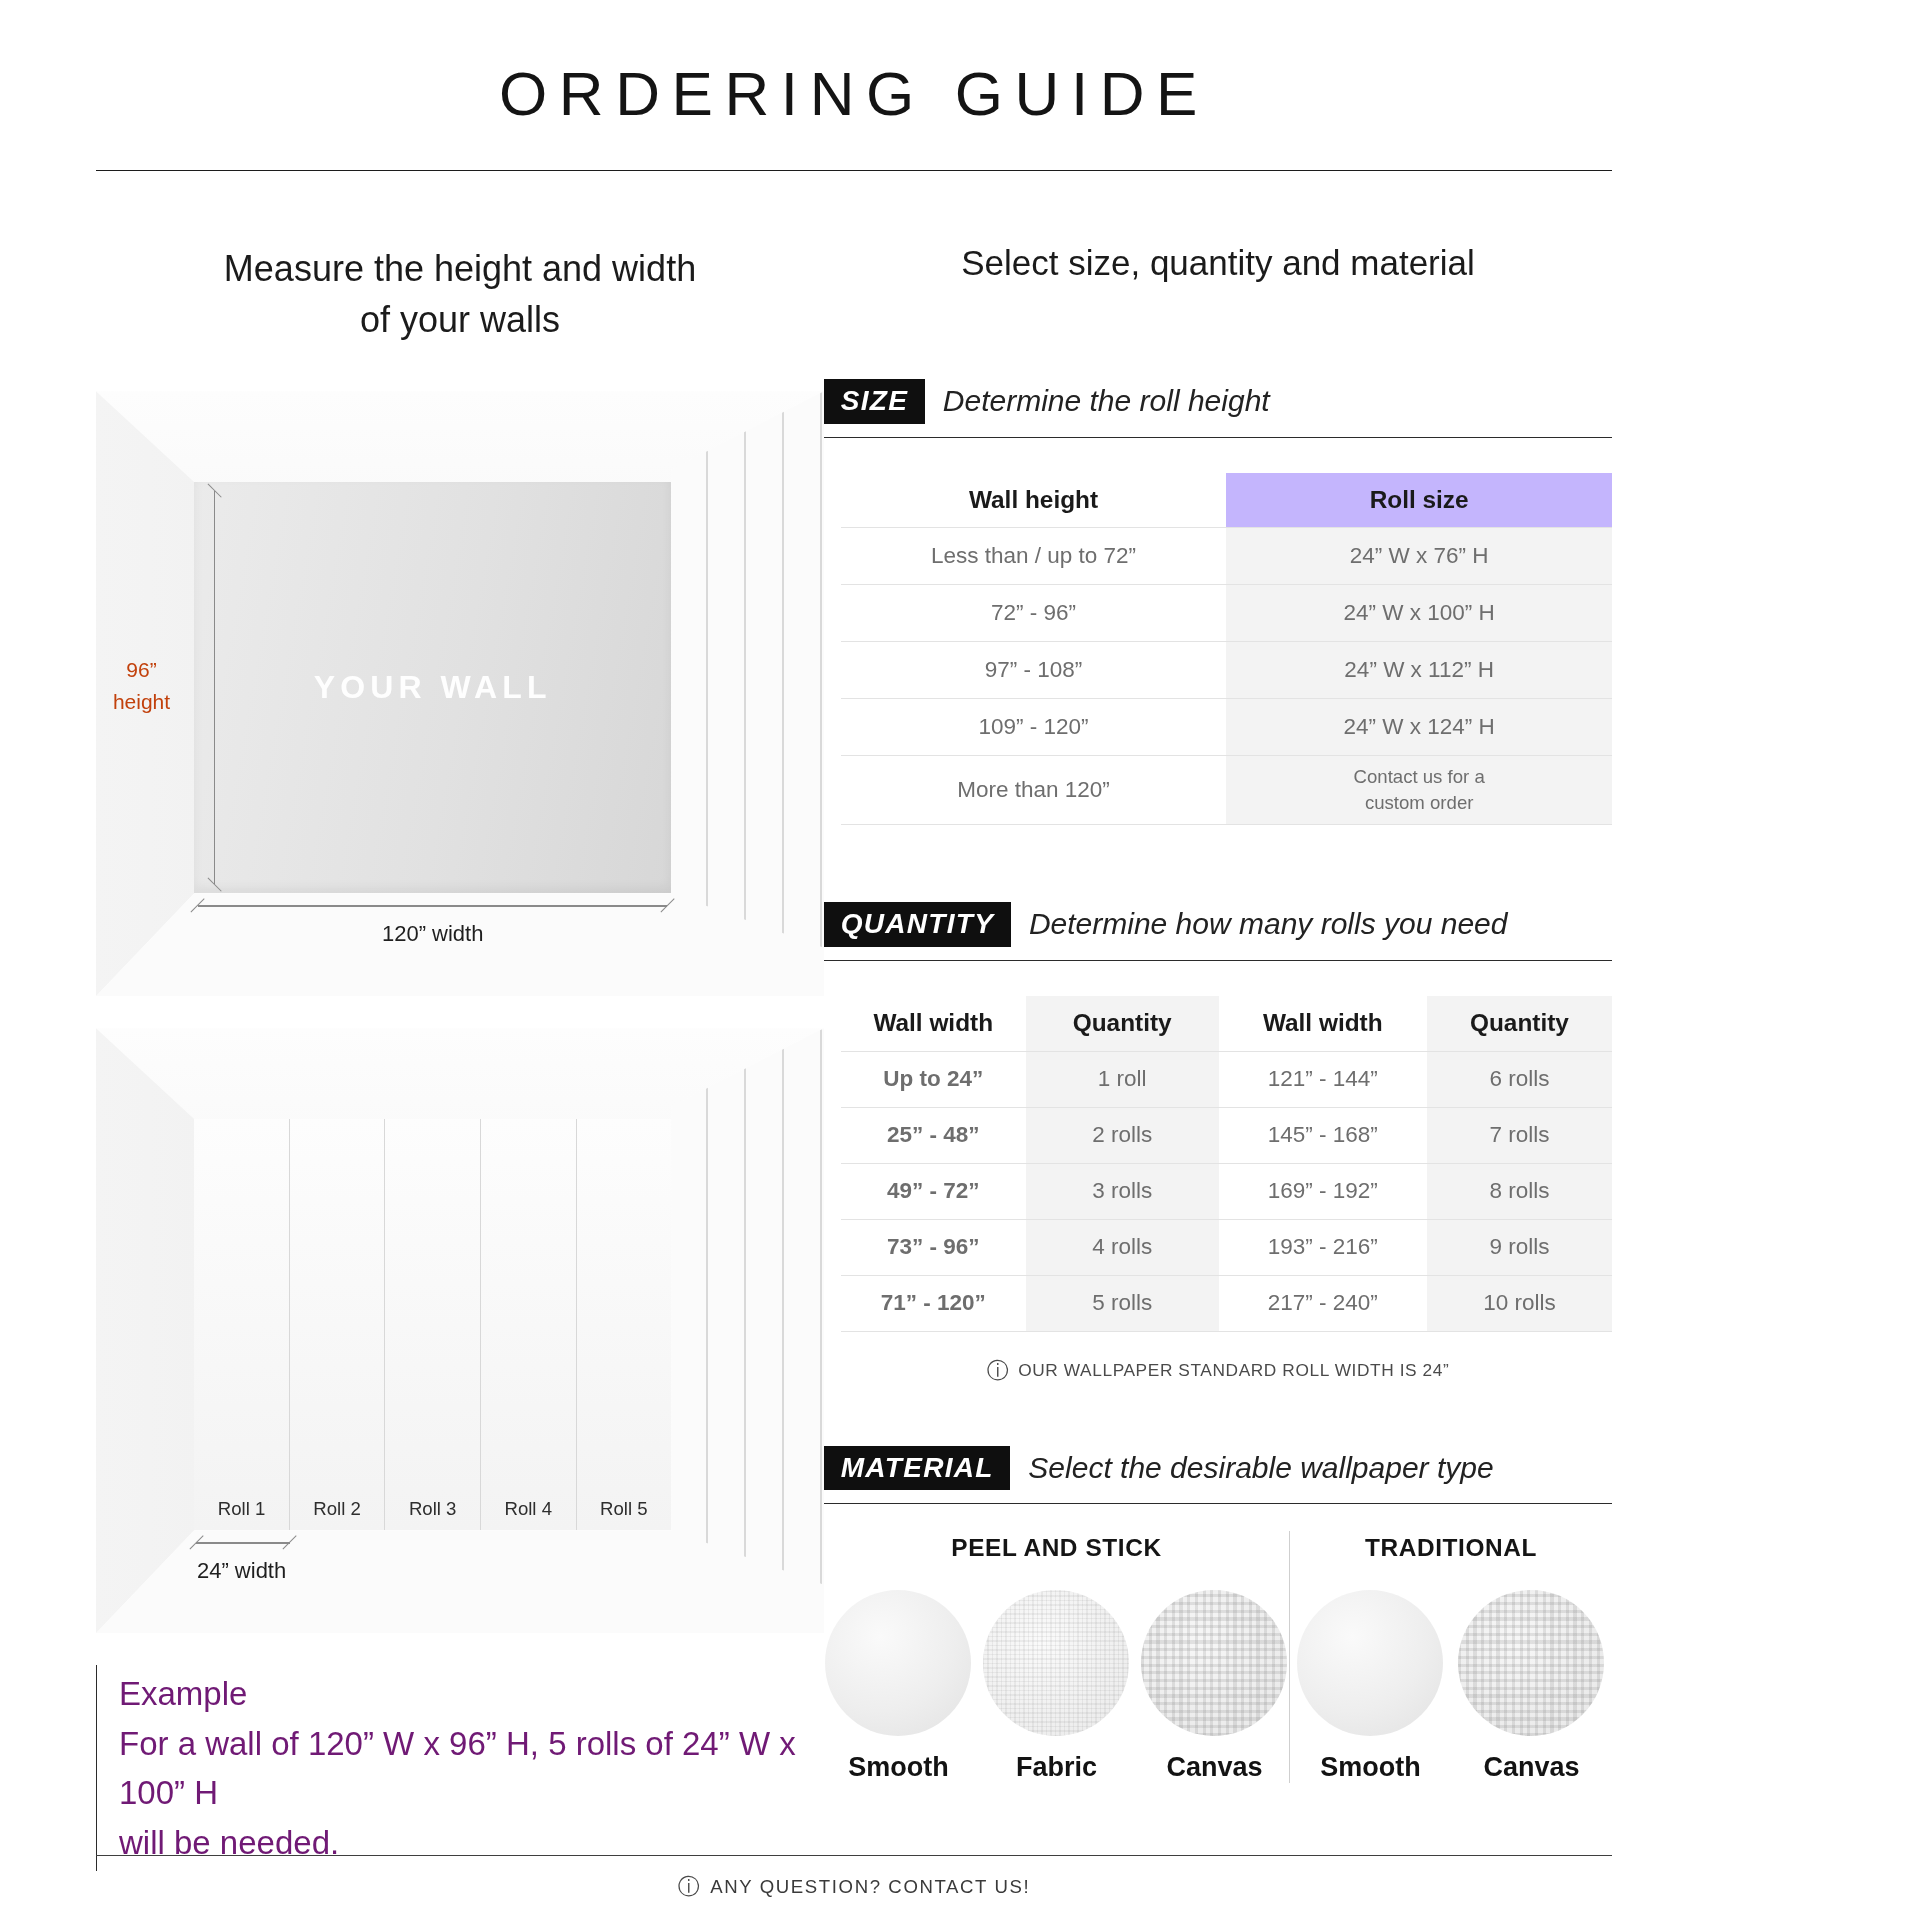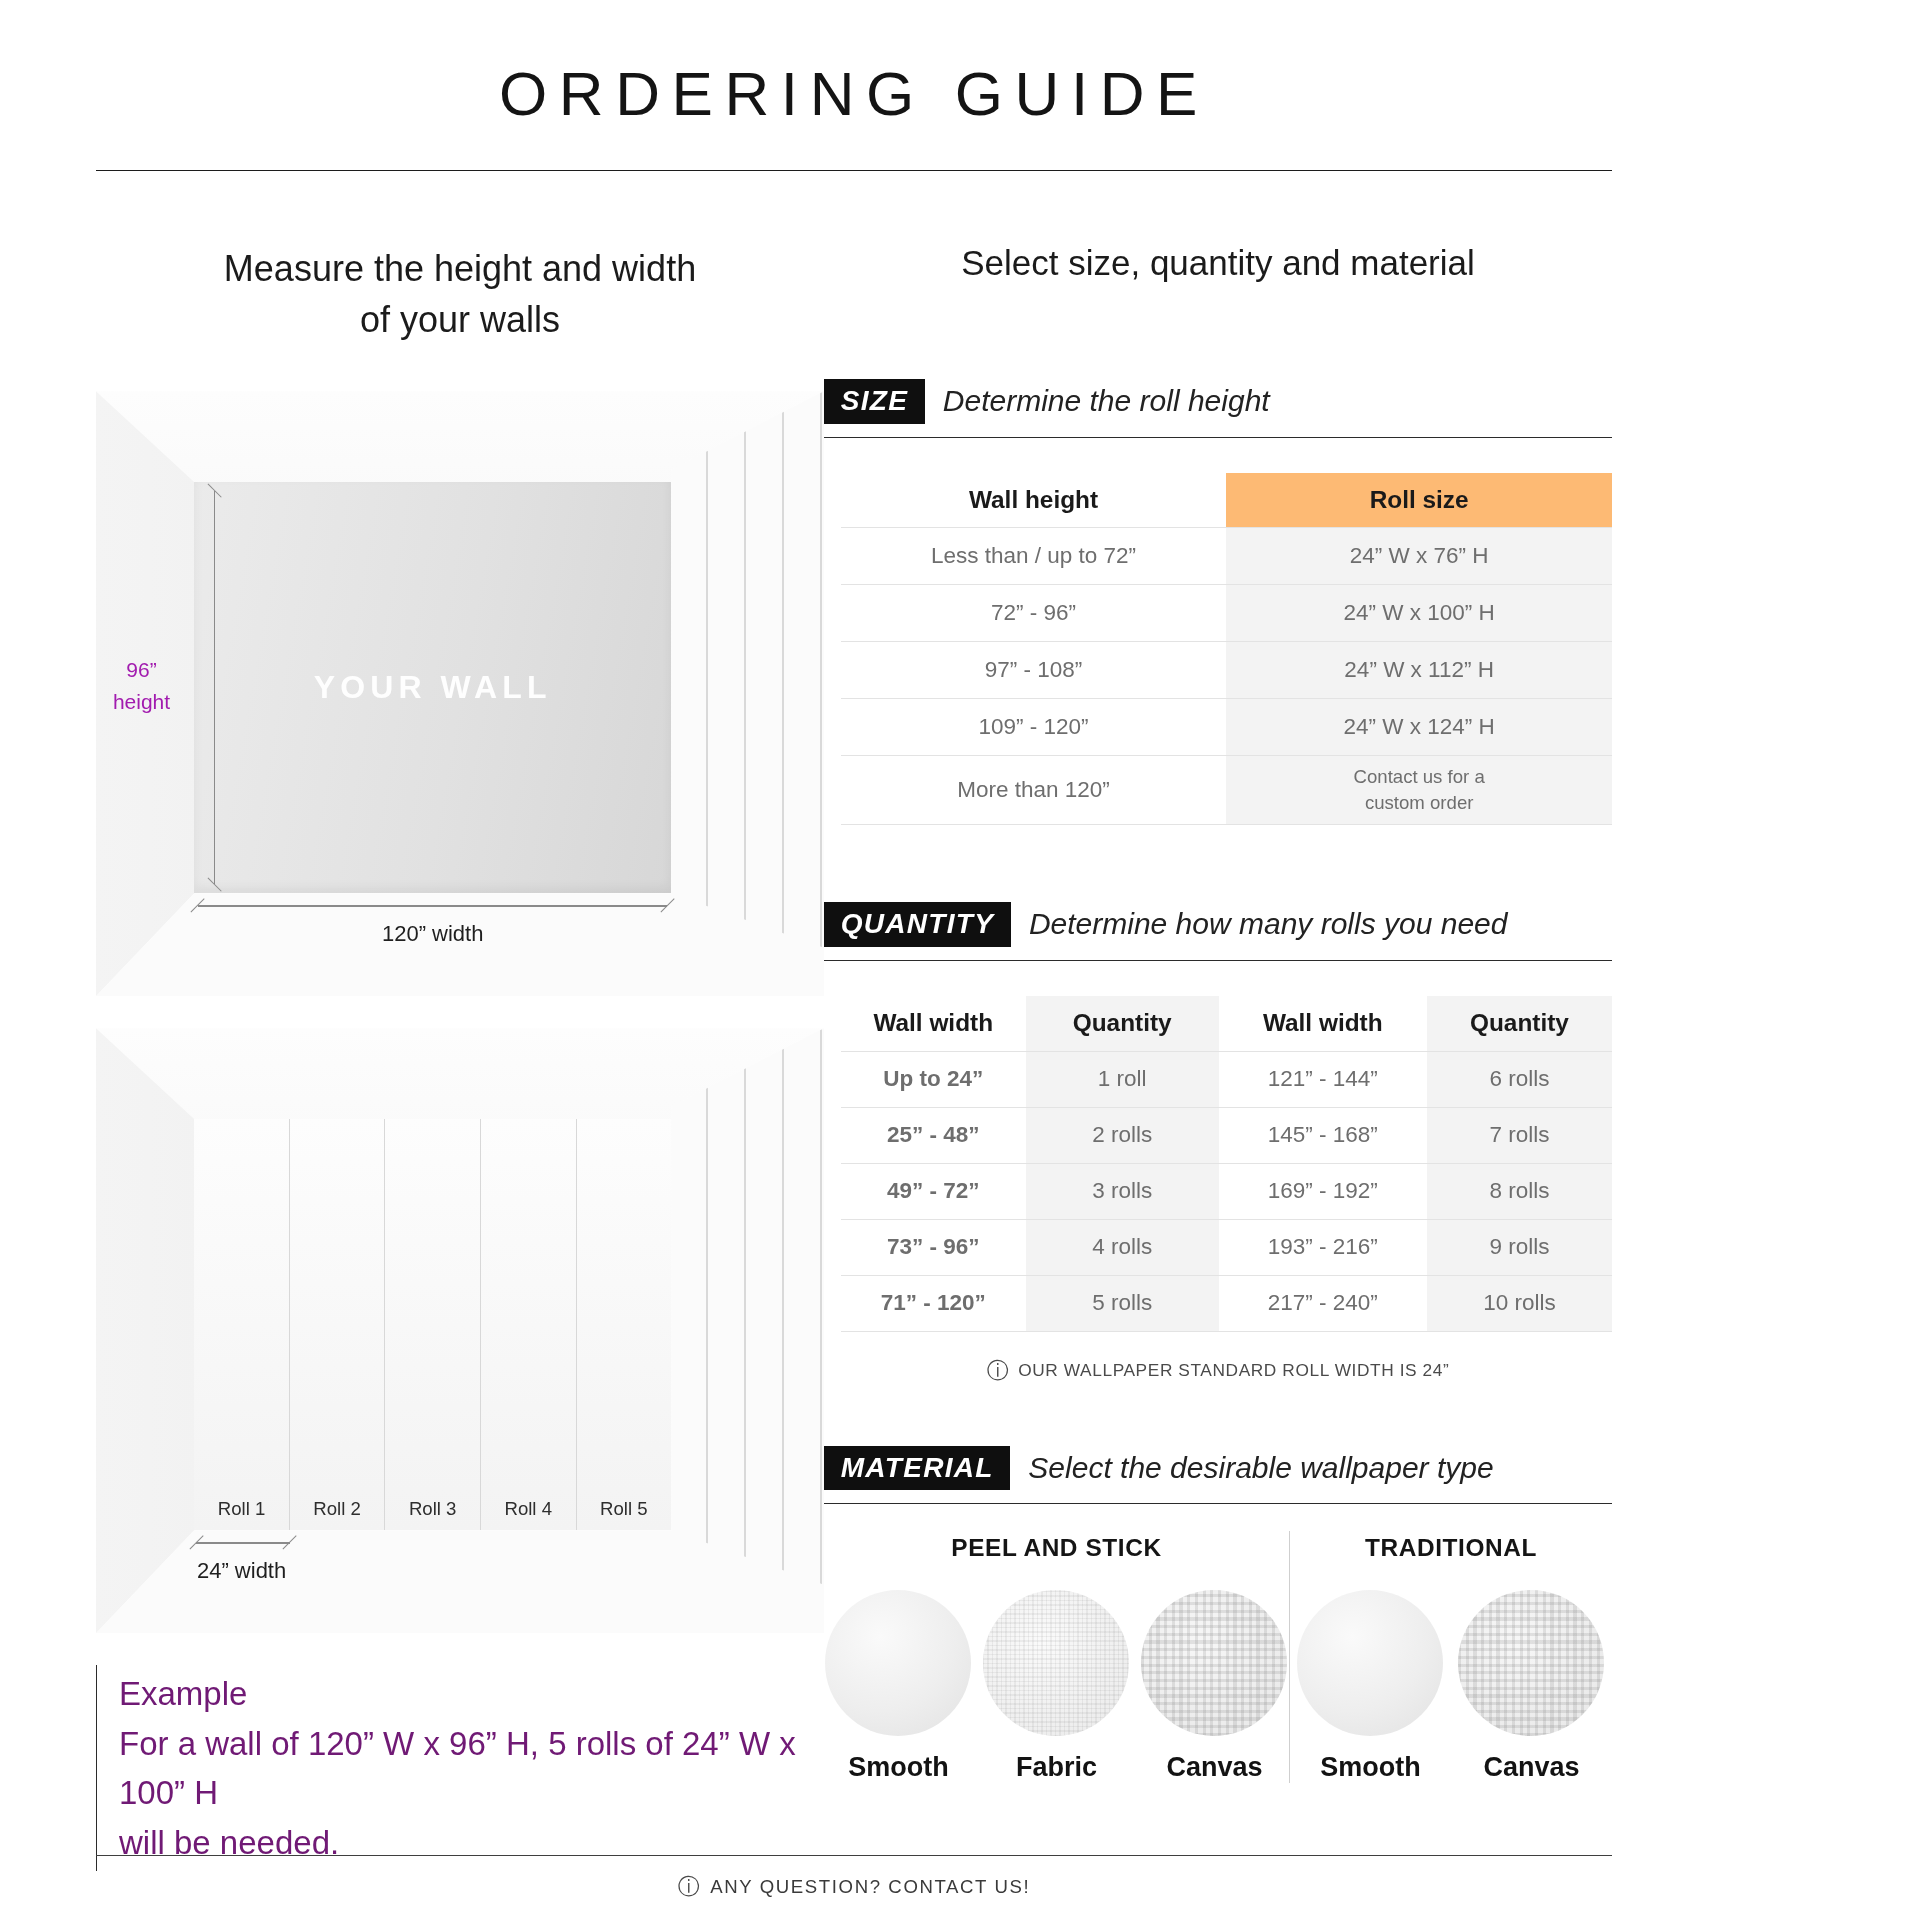--- a/index.html
+++ b/index.html
@@ -42,21 +42,21 @@
                   background:#8a8a8a; transform:rotate(45deg); }
   .dim-v::before { top:-0.6px; } .dim-v::after { bottom:-0.6px; }
 
   .dim-h { position:absolute; left:14%; top:85%; width:64.5%; height:1.3px; background:#8a8a8a; }
   .dim-h::before,.dim-h::after { content:""; position:absolute; top:-9px; width:1.3px; height:19px;
                   background:#8a8a8a; transform:rotate(45deg); }
   .dim-h::before { left:-0.6px; } .dim-h::after { right:-0.6px; }
   .dim-24 { left:13.8%; width:12.8%; }
 
   .height-label { position:absolute; left:0; top:43.5%; width:12.5%; text-align:center;
-                  font-size:21px; color:#a21caf; line-height:1.5; }
+                  font-size:21px; color:#c2410c; line-height:1.5; }
   .height-label span { display:block; }
   .width-label  { position:absolute; left:14%; top:87.6%; width:64.5%; text-align:center;
                   font-size:22px; color:#1f1f1f; }
   .w24 { left:8.5%; width:23%; }
 
   .panels { position:absolute; left:13.5%; top:15%; width:65.5%; height:68%; display:flex; }
   .panel  { flex:1; background:linear-gradient(180deg,#fdfdfd,#f3f3f3); border-right:1.3px solid #d8d8d8;
             display:flex; align-items:flex-end; justify-content:center; padding-bottom:10.3px; }
   .panel:last-child { border-right:none; }
   .panel-label { font-size:18.6px; color:#2e2e2e; }
@@ -71,21 +71,21 @@
   .sec-head { display:flex; align-items:center; gap:18px; border-bottom:1.9px solid #2b2b2b; padding-bottom:13px;font-style:italic; }
   .badge { background:#0f0f0f; color:#fff; font-weight:700; font-size:28px; letter-spacing:1.3px; padding:6.4px 16.7px; }
   .sec-sub { font-size:30px; color:#222; }
 
   .tbl { margin-top:35px; margin-left:16.7px; }
   .tr  { display:flex; align-items:stretch; border-bottom:1.3px solid #e3e3e3; }
   .tr > div { display:flex; align-items:center; justify-content:center; min-height:56px;
               font-size:22.5px; color:#6e6e6e; text-align:center; }
   .tr.head > div { font-weight:700; font-size:24.4px; color:#1a1a1a; min-height:54px; }
   .c1 { width:50%; } .c2 { width:50%; background:#f3f3f3; }
-  .tr.head .c2 { background:#fdba74; }
+  .tr.head .c2 { background:#c4b5fd; }
   .c2.small { font-size:18.6px; line-height:1.4; min-height:68px; }
   .qc1 { width:24%;font-weight:bold; } .qc2 { width:25%; background:#f3f3f3; }
   .qc3 { width:27%; } .qc4 { width:24%; background:#f3f3f3; }
   .qty .tr > div { min-height:55px; }
 
   .note { margin-top:28px; display:flex; align-items:center; justify-content:center; gap:9px;
           font-size:17.3px; letter-spacing:0.6px; color:#4a4a4a; }
   .info-icon { font-size:22px; line-height:1; color:#4a4a4a; }
 
   .groups { margin-top:27px; display:flex; }

